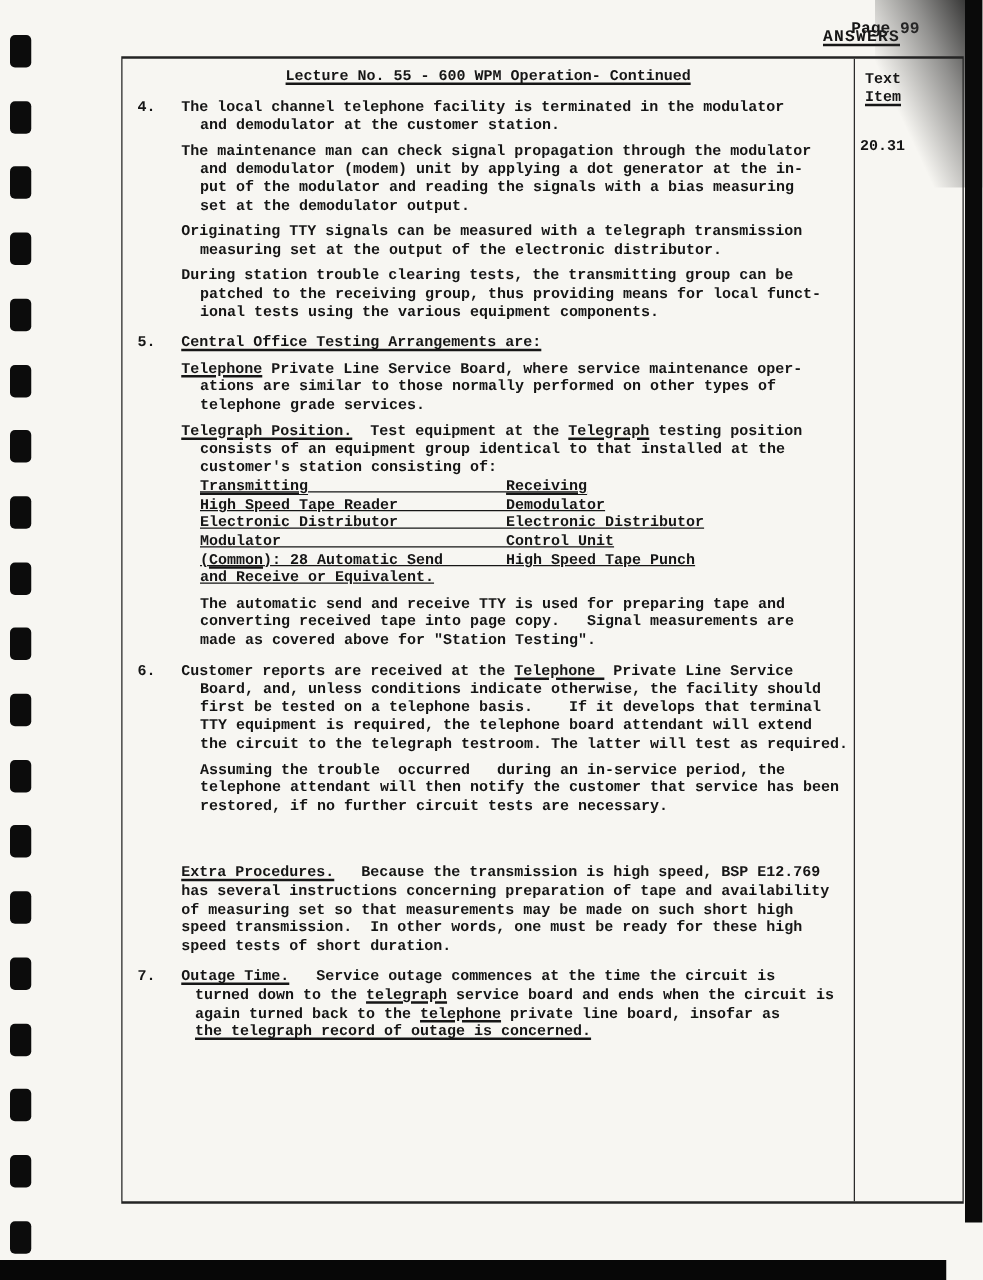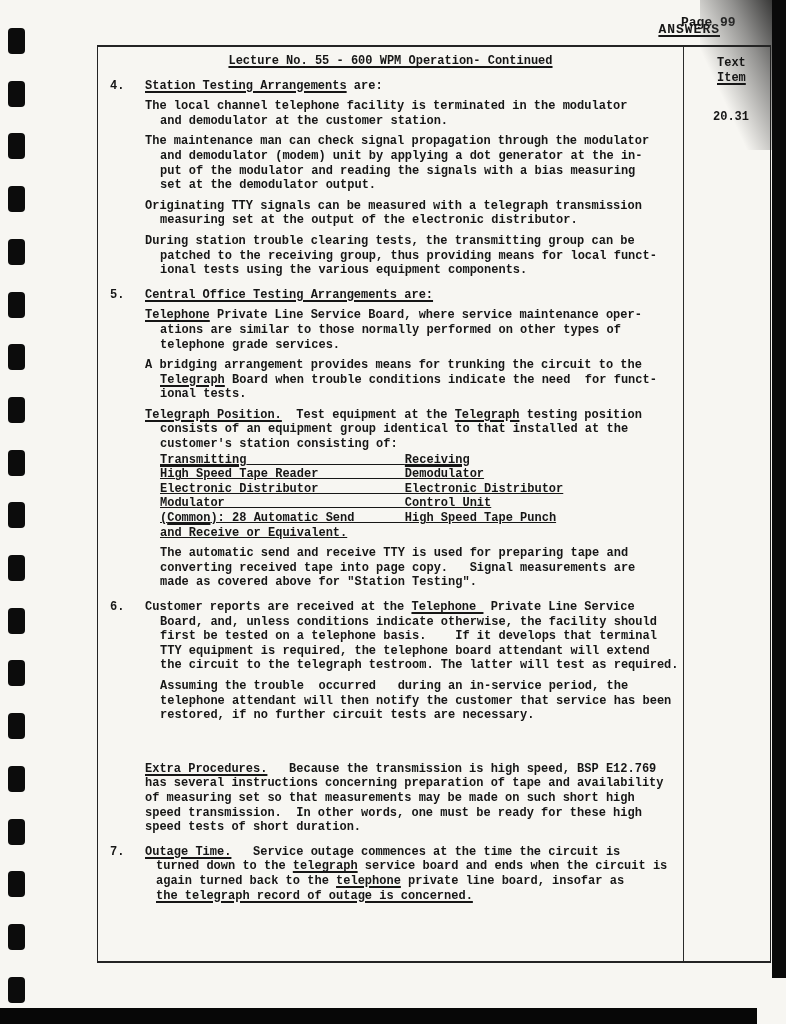--- a/index.html
+++ b/index.html
@@ -24,21 +24,21 @@
   .corner-shadow{position:absolute;top:0;left:700px;width:86px;height:150px;
     background:linear-gradient(245deg,rgba(15,15,15,.95) 0%,rgba(60,60,60,.55) 35%,rgba(120,120,120,0) 70%);}
   .bottom-bar{position:absolute;top:1008px;left:0;width:757px;height:16px;background:#070707;}
 
   
   .answer-box{position:absolute;left:97px;top:45px;width:674px;height:918px;
     border:1.6px solid #242424;border-top-width:2.5px;border-bottom-width:2px;
     box-sizing:border-box;background:transparent;}
   .main-col{position:absolute;left:0;top:0;width:586px;height:100%;
     border-right:1.6px solid #2b2b2b;box-sizing:border-box;}
-  .side-col{position:absolute;left:587px;top:0;right:0;height:100%;margin-left:25px;}
+  .side-col{position:absolute;left:587px;top:0;right:0;height:100%;}
   .side-hdr{padding:9px 0 0 7px;white-space:pre;}
   .side-val{position:absolute;top:63px;left:3px;white-space:pre;}
 
   .lecture-title{padding-top:7px;text-align:center;}
 
   .item{position:relative;margin-top:4px;}
   .item-num{position:absolute;left:12px;top:6px;}
   .para{white-space:pre-wrap;margin:0;padding-top:6px;}
   .head47{padding-left:47px;}
   .hang{padding-left:62px;text-indent:-15px;}
@@ -77,42 +77,38 @@
 <div class="corner-shadow"></div>
 <div class="edge-band"></div>
 <div class="bottom-bar"></div>
 
 <div class="answer-box">
   <div class="main-col">
     <div class="lecture-title"><span class="u">Lecture No. 55 - 600 WPM Operation- Continued</span></div>
     <div id="items-root">
         <div class="item">
           <span class="item-num">4.</span>
-          <div class="para head47"><span class="u">Station Testing Arrangements</span><span> are:</span></div>
           <div class="para hang"><span>The local channel telephone facility is terminated in the modulator
 and demodulator at the customer station.</span></div>
           <div class="para hang"><span>The maintenance man can check signal propagation through the modulator
 and demodulator (modem) unit by applying a dot generator at the in-
 put of the modulator and reading the signals with a bias measuring
 set at the demodulator output.</span></div>
           <div class="para hang"><span>Originating TTY signals can be measured with a telegraph transmission
 measuring set at the output of the electronic distributor.</span></div>
           <div class="para hang"><span>During station trouble clearing tests, the transmitting group can be
 patched to the receiving group, thus providing means for local funct-
 ional tests using the various equipment components.</span></div>
         </div>
         <div class="item">
           <span class="item-num">5.</span>
           <div class="para head47"><span class="u">Central Office Testing Arrangements are:</span></div>
           <div class="para hang"><span class="u">Telephone</span><span> Private Line Service Board, where service maintenance oper-
 ations are similar to those normally performed on other types of
 telephone grade services.</span></div>
-          <div class="para hang"><span>A bridging arrangement provides means for trunking the circuit to the
-</span><span class="u">Telegraph</span><span> Board when trouble conditions indicate the need  for funct-
-ional tests.</span></div>
           <div class="para hang"><span class="u">Telegraph Position.</span><span>  Test equipment at the </span><span class="u">Telegraph</span><span> testing position
 consists of an equipment group identical to that installed at the
 customer's station consisting of:</span></div>
           <div class="cols"><div><span class="u">Transmitting</span><span>                      </span><span class="u">Receiving</span></div><div><span>High Speed Tape Reader            Demodulator</span></div><div><span>Electronic Distributor            Electronic Distributor</span></div><div><span>Modulator                         Control Unit</span></div><div><span>(</span><span class="u">Common</span><span>): 28 Automatic Send       High Speed Tape Punch</span></div><div><span>and Receive or Equivalent.</span></div></div>
           <div class="para flat62"><span>The automatic send and receive TTY is used for preparing tape and
 converting received tape into page copy.   Signal measurements are
 made as covered above for "Station Testing".</span></div>
         </div>
         <div class="item">
           <span class="item-num">6.</span>

